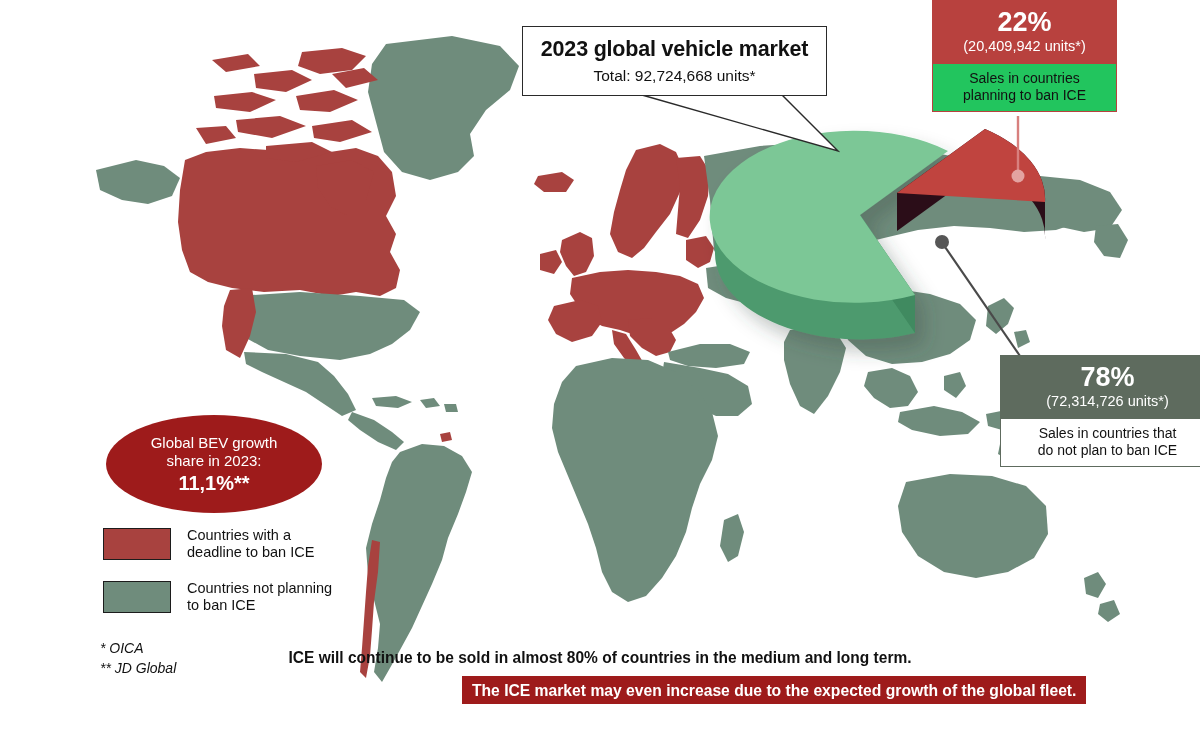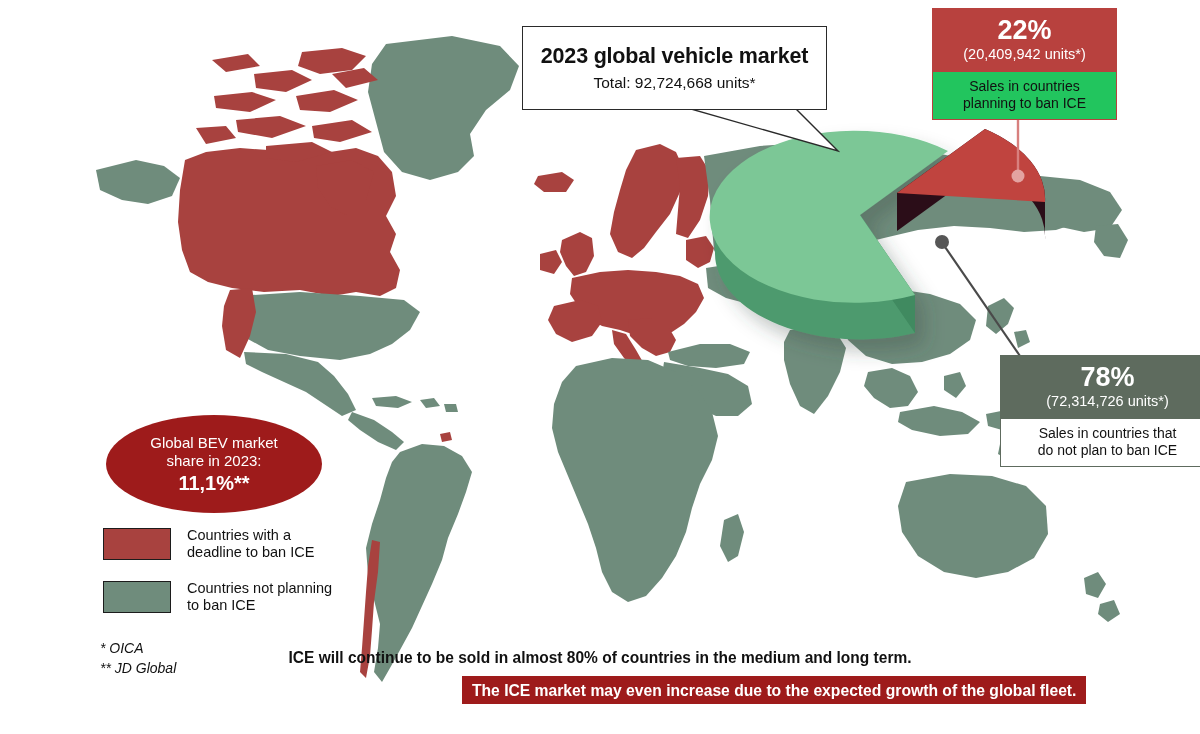--- a/index.html
+++ b/index.html
@@ -12,28 +12,28 @@
   #map-layer{position:absolute;inset:0;}
   #map-svg{position:absolute;left:0;top:0;width:1200px;height:734px;}
 
   
   #pie-layer{position:absolute;left:700px;top:110px;width:420px;height:270px;}
   #pie-svg{width:420px;height:270px;overflow:visible;}
 
   
   .callout{position:absolute;box-sizing:border-box;}
 
-  #title-callout{left:522px;top:26px;width:305px;height:84px;background:#ffffff;
+  #title-callout{left:522px;top:26px;width:305px;height:70px;background:#ffffff;
      border:1.5px solid #2a2a2a;display:flex;flex-direction:column;
      align-items:center;justify-content:center;z-index:40;}
   #title-callout .t1{font-size:21.5px;font-weight:bold;color:#111;letter-spacing:-.2px;line-height:1.1;}
   #title-callout .t2{font-size:15.5px;color:#111;margin-top:5px;line-height:1.1;}
   #title-tail{position:absolute;left:640px;top:94px;width:200px;height:60px;z-index:39;}
 
-  #red-callout{left:932px;top:8px;width:185px;z-index:40;}
+  #red-callout{left:932px;top:0px;width:185px;z-index:40;}
   #red-callout .head{background:#b8413e;padding:8px 6px 9px;text-align:center;}
   #red-callout .pct{font-size:27px;font-weight:bold;color:#fff;line-height:1.05;}
   #red-callout .units{font-size:14.5px;color:#fff;margin-top:3px;line-height:1.1;}
   #red-callout .body{background:#22c55e;border:1.5px solid #b8413e;border-top:none;
      padding:6px 4px 7px;text-align:center;font-size:14px;color:#111;line-height:1.22;}
 
   #gray-callout{left:1000px;top:355px;width:215px;z-index:40;}
   #gray-callout .head{background:#5e6b5e;padding:8px 6px 9px;text-align:center;}
   #gray-callout .pct{font-size:27px;font-weight:bold;color:#fff;line-height:1.05;}
   #gray-callout .units{font-size:14.5px;color:#fff;margin-top:3px;line-height:1.1;}
@@ -219,21 +219,21 @@
       <div class="pct">78%</div>
       <div class="units">(72,314,726 units*)</div>
     </div>
     <div class="body">
       <div>Sales in countries that</div>
       <div>do not plan to ban ICE</div>
     </div>
   </div>
 
   <div id="bev">
-    <div class="l1">Global BEV market</div>
+    <div class="l1">Global BEV growth</div>
     <div class="l1">share in 2023:</div>
     <div class="l2">11,1%**</div>
   </div>
 
   <div id="legend">
     <div class="leg-row">
       <div class="swatch sw-red"></div>
       <div class="leg-txt">
         <div>Countries with a</div>
         <div>deadline to ban ICE</div>

